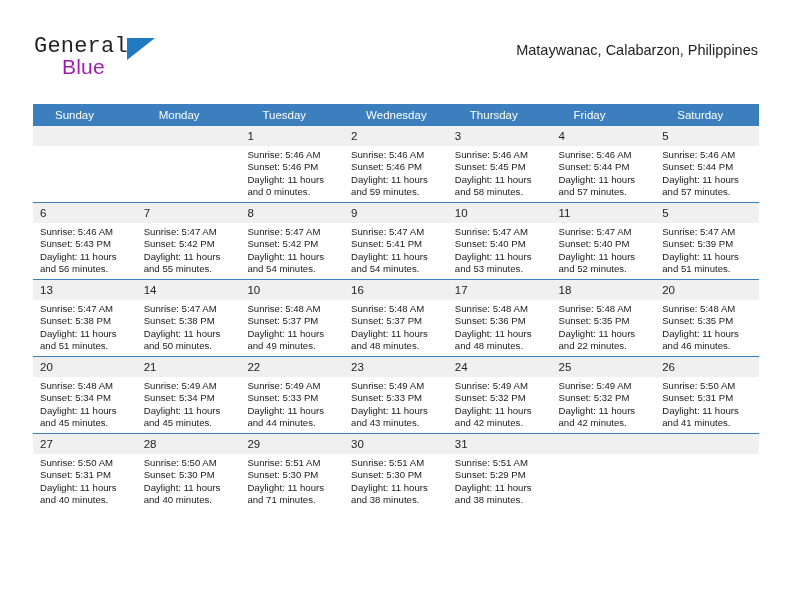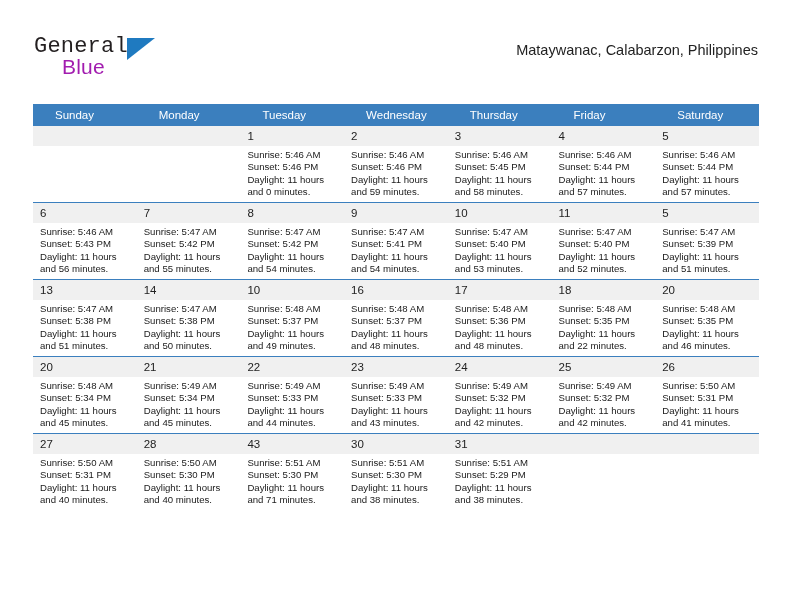--- a/index.html
+++ b/index.html
@@ -502,21 +502,21 @@
               <div class="info">
                 <div>Sunrise: 5:50 AM</div>
                 <div>Sunset: 5:30 PM</div>
                 <div>Daylight: 11 hours</div>
                 <div>and 40 minutes.</div>
               </div>
             </div>
           </td>
           <td>
             <div class="cell filled">
-              <div class="daynum">43</div>
+              <div class="daynum">29</div>
               <div class="info">
                 <div>Sunrise: 5:51 AM</div>
                 <div>Sunset: 5:30 PM</div>
                 <div>Daylight: 11 hours</div>
                 <div>and 71 minutes.</div>
               </div>
             </div>
           </td>
           <td>
             <div class="cell filled">

